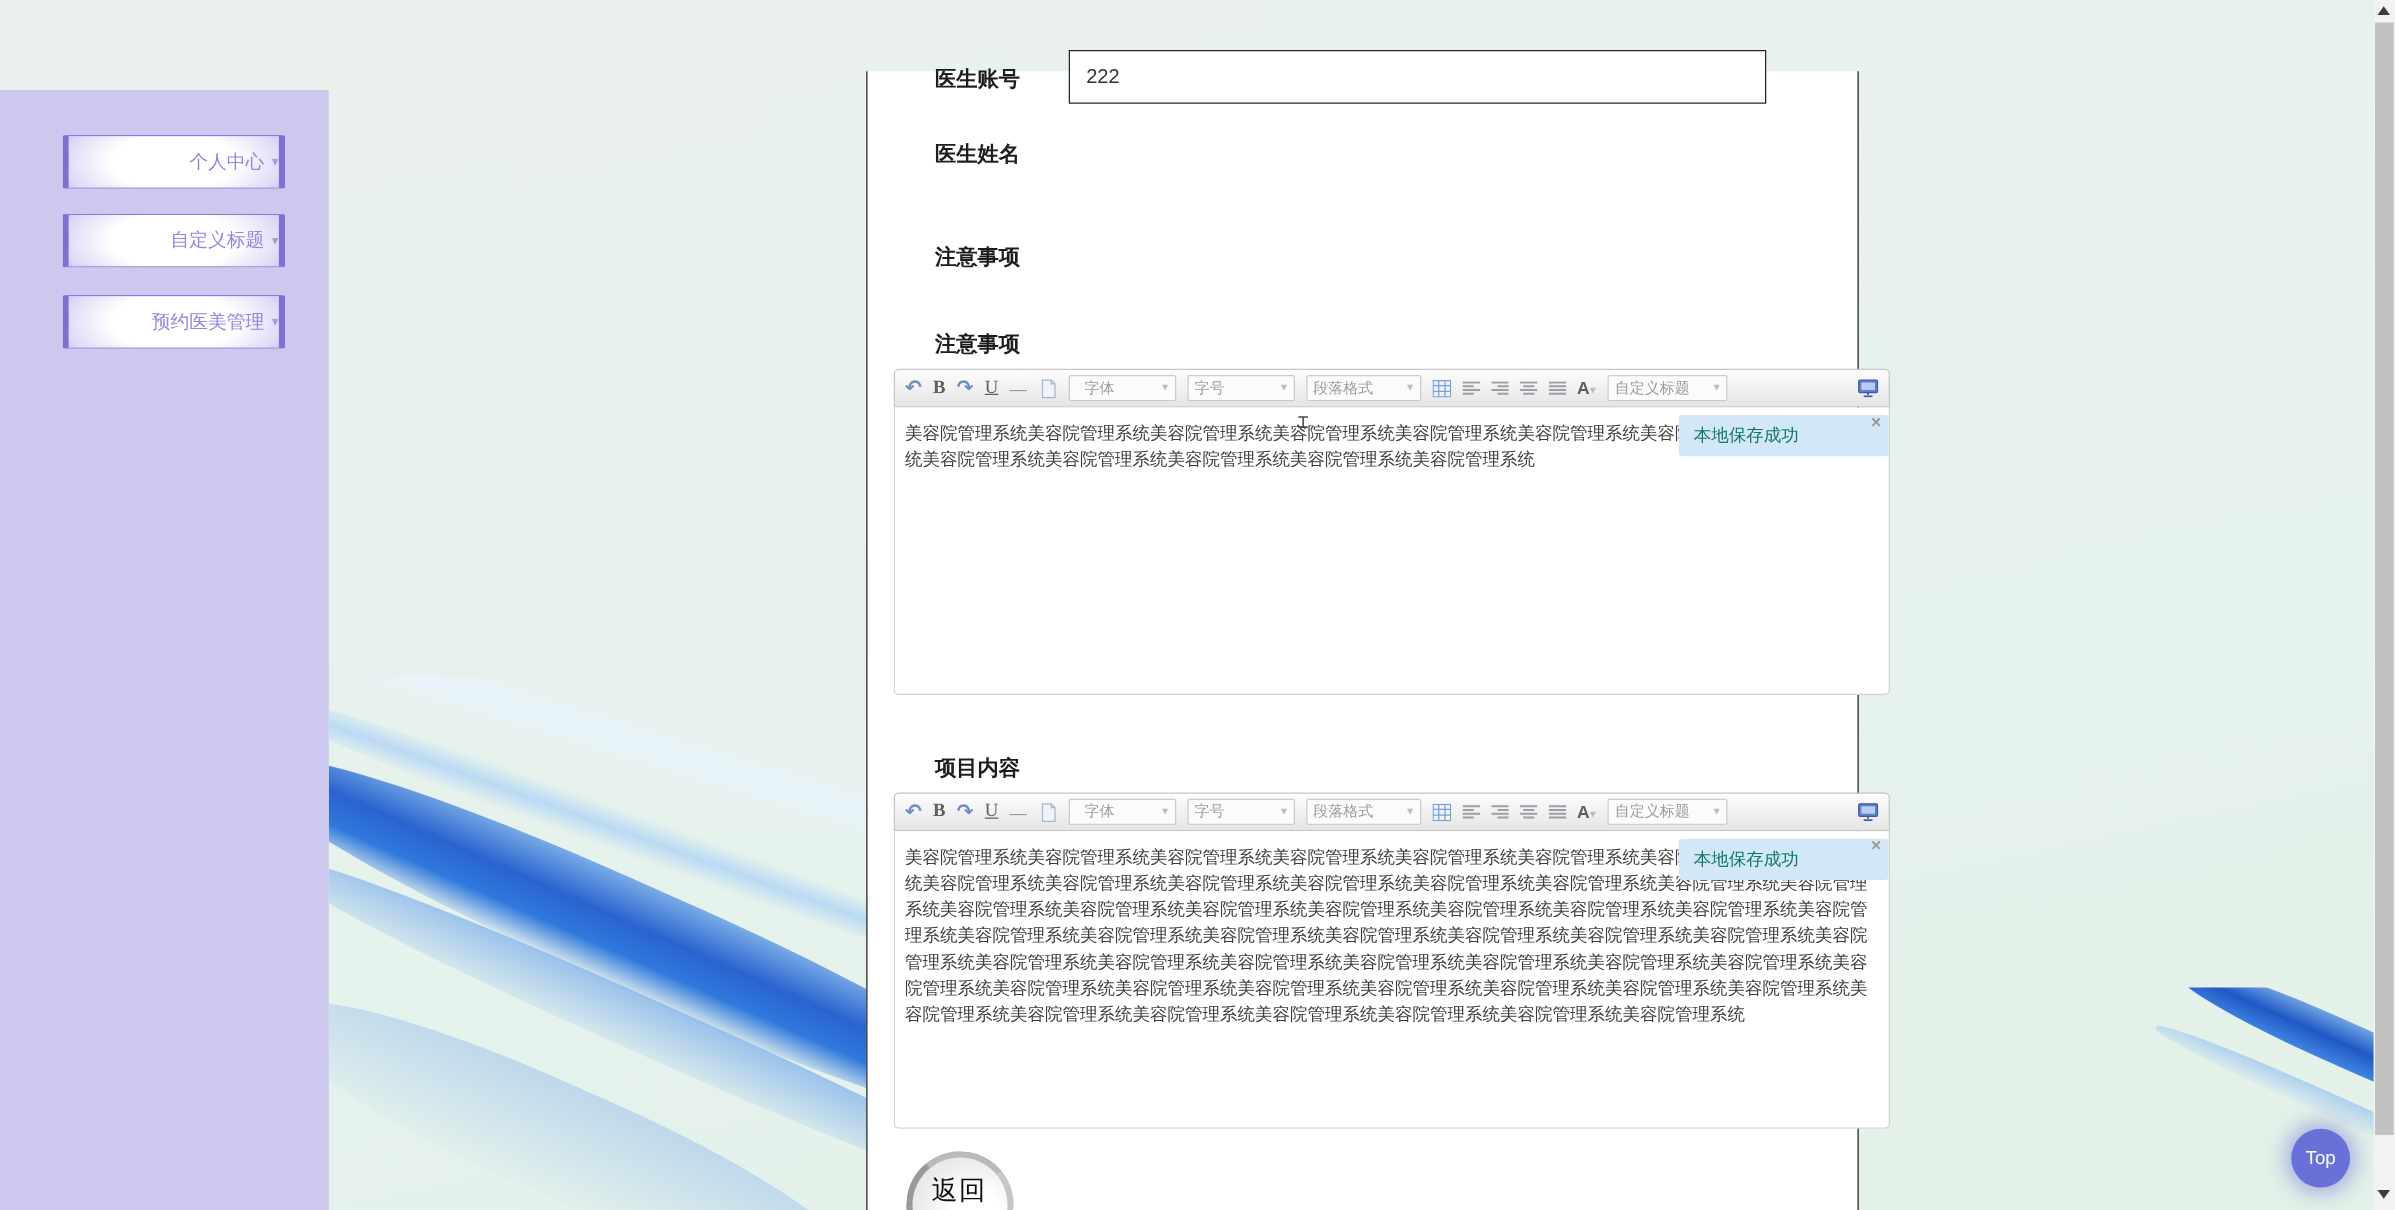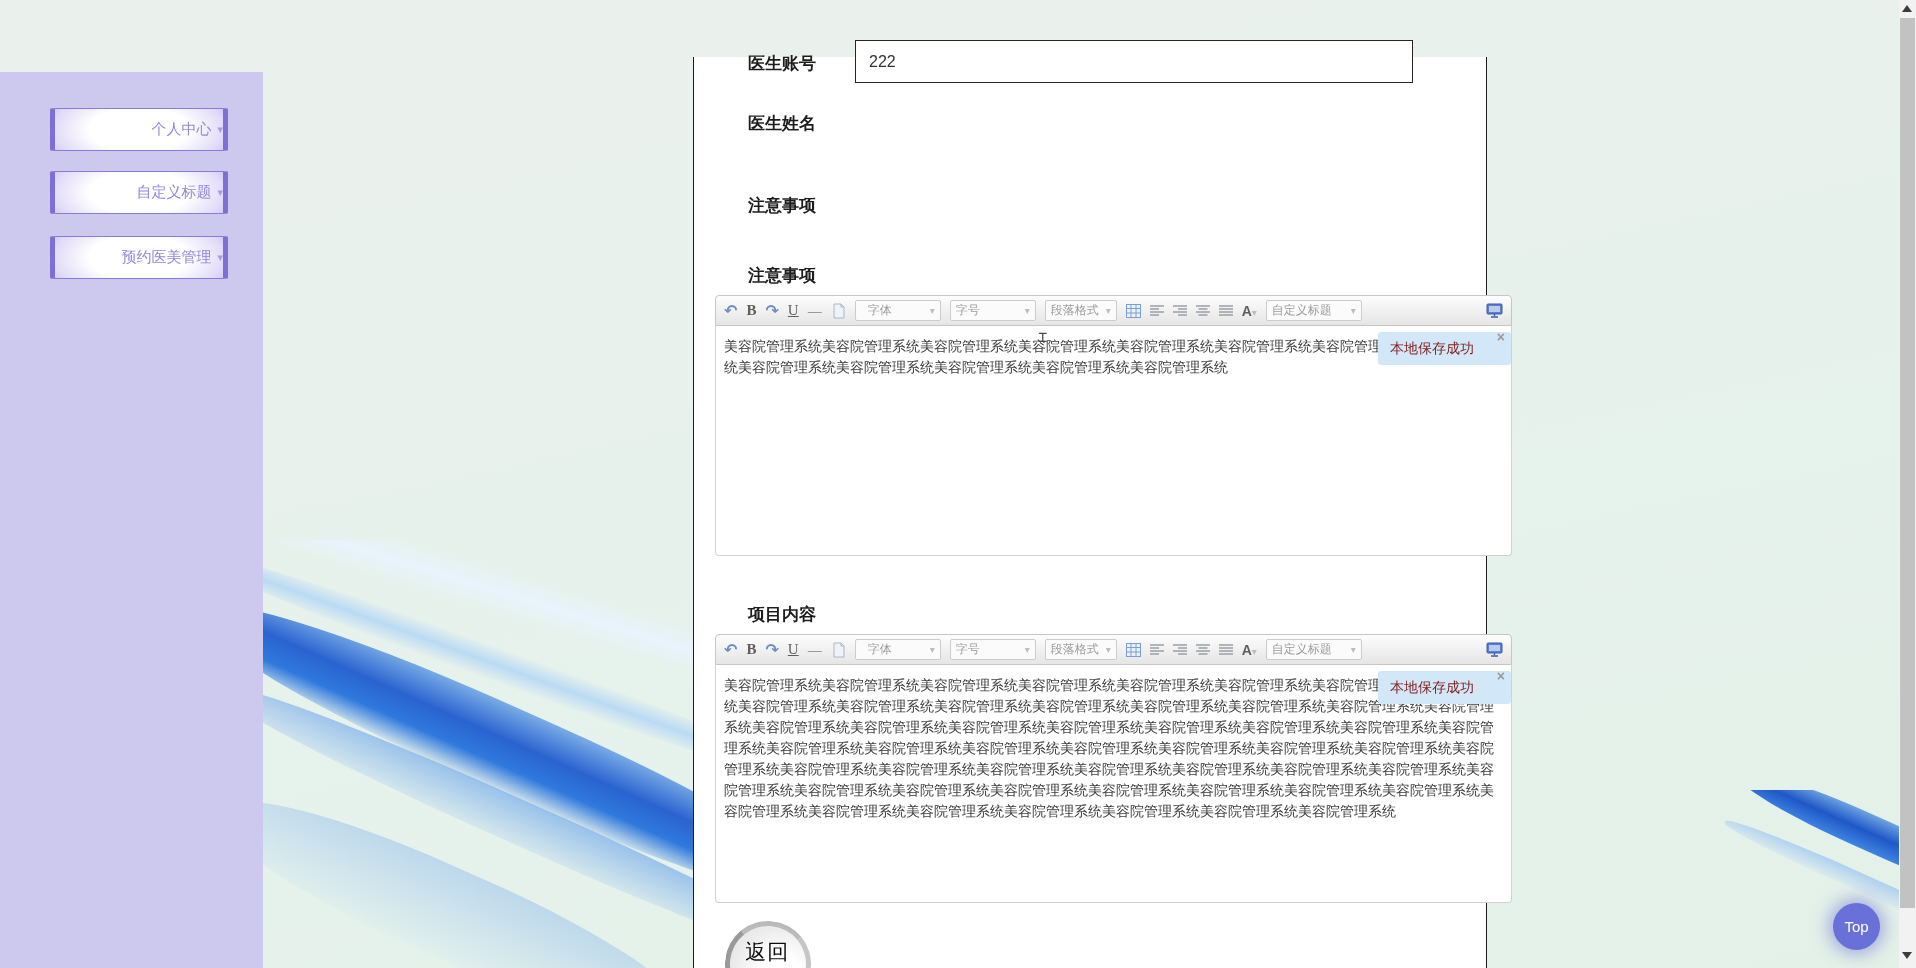--- a/index.html
+++ b/index.html
@@ -55,29 +55,29 @@
                 display:flex; align-items:center; padding:0 8px; gap:9px; }
   .ti { color:#7a7a7a; font-size:14px; line-height:1; cursor:pointer; }
   .ti.b { font-family:"Liberation Serif","DejaVu Serif",serif; font-weight:bold; font-size:15px; color:#5f5f5f; }
   .ti.u { font-family:"Liberation Serif","DejaVu Serif",serif; text-decoration:underline; font-size:15px; color:#5f5f5f; }
   .ti.arrow { color:#6c8cc0; font-size:16px; font-weight:bold; }
   .ti.dash { color:#9a9a9a; }
   .combo { height:21px; border:1px solid #ccc; border-radius:2px; background:#fbfbfb; color:#9c9c9c;
            font-size:12px; display:flex; align-items:center; justify-content:space-between;
            padding:0 5px; cursor:pointer; }
   .combo .caret { color:#bdbdbd; font-size:10px; margin-left:6px; }
-  .c-font { width:86px;padding-left:12px; } .c-size { width:86px; } .c-para { width:72px; } .c-title { width:96px;text-align:right; }
+  .c-font { width:86px;padding-left:12px; } .c-size { width:86px; } .c-para { width:92px; } .c-title { width:96px;text-align:right; }
   .ti svg { display:block; }
   .tb-right { margin-left:auto; }
   .ed-body { position:absolute; left:0; right:0; top:31px; bottom:0; background:#fff;
              border:1px solid #d2d2d2; border-top:none; border-radius:0 0 4px 4px; overflow:hidden; cursor:text; }
   .ed-text { padding:10px 8px 0 8px; font-size:14px; line-height:21px; color:#3c3c3c; word-break:break-all; }
   .ed1 { top:295px; height:261px; } .ed2 { top:634px; height:269px; }
-  .toast { position:absolute; right:0; top:6px; width:133px; height:33px; background:#d2e7f8; border-radius:3px;
-           color:#7f1d1d; font-size:14px; line-height:33px; padding-left:12px; z-index:7; }
+  .toast { position:absolute; right:0; top:6px; width:168px; height:33px; background:#d2e7f8; border-radius:3px;
+           color:#0f766e; font-size:14px; line-height:33px; padding-left:12px; z-index:7; }
   .toast-x { position:absolute; right:6px; top:4px; color:#9a9a9a; font-weight:bold; font-size:14px;
              cursor:pointer; z-index:8; line-height:1; }
   
   .back { position:absolute; left:725px; top:921px; width:86px; height:86px; border-radius:50%;
           background:radial-gradient(circle at 68% 62%, #ffffff 28%, #ececec 66%, #e0e0e0 100%);
           border:5px solid #c6c6c6; border-left-color:#999999; border-top-color:#bababa;
           z-index:6; cursor:pointer; transform:rotate(6deg); }
   .back span { position:absolute; left:14px; top:12px; font-size:21px; color:#0c0c0c; display:block;
                transform:rotate(-6deg); letter-spacing:1px; }
   

